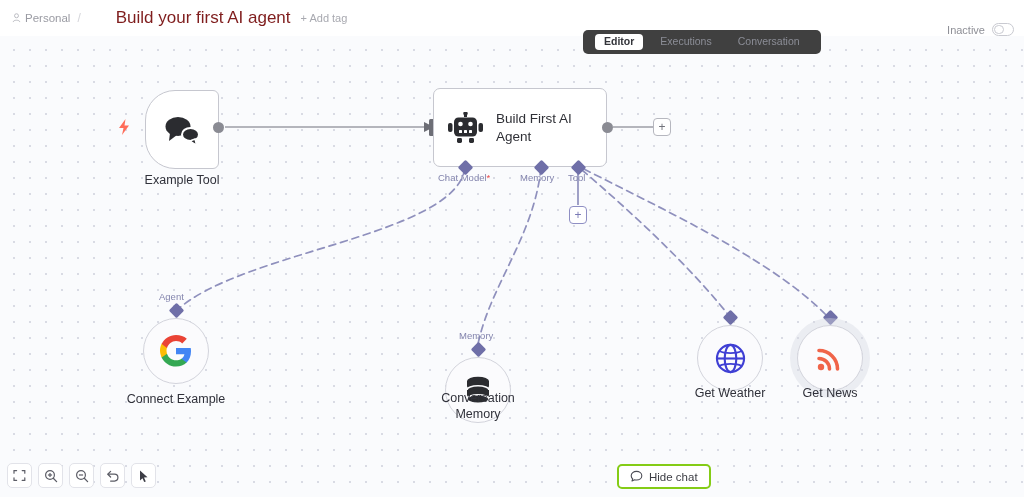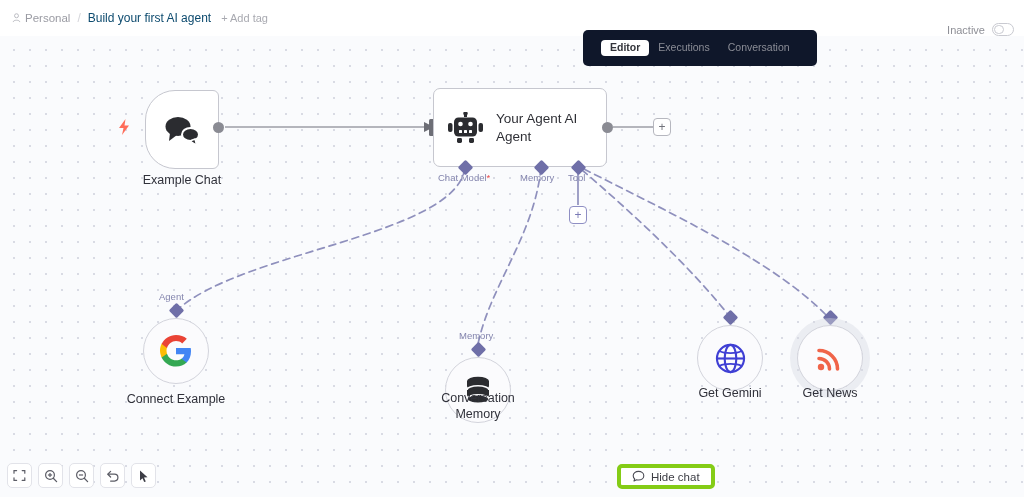--- a/index.html
+++ b/index.html
@@ -20,21 +20,21 @@
     z-index: 40;
   }
   .breadcrumb {
     display: flex; align-items: center;
     padding-left: 12px; gap: 6px;
     font-size: 11.5px;
   }
   .bc-personal { display: flex; align-items: center; gap: 4px; color: #9a9ba3; }
   .person-icon { width: 9px; height: 10px; display: block; }
   .bc-sep { color: #d4d5da; font-size: 12px; padding: 0 1px; }
-  .bc-title { color: #0c4a6e; font-size: 12px; }
+  .bc-title { color: #7f1d1d; font-size: 17px; margin-left: 28px; }
   .add-tag { color: #a8a9b0; font-size: 11px; margin-left: 4px; cursor: pointer; }
 
   .header-right {
     position: absolute; right: 10px; top: 0; height: 36px;
     display: flex; align-items: flex-end; gap: 7px;
   }
   .inactive-label { font-size: 11px; color: #8e8f96; }
   .toggle {
     width: 22px; height: 13px; border-radius: 7px;
     border: 1.3px solid #c9cad1; background: #ffffff;
@@ -43,22 +43,22 @@
   .toggle-knob {
     position: absolute; left: 1px; top: 0.6px;
     width: 9.5px; height: 9.5px; border-radius: 50%;
     background: #ffffff; border: 1.2px solid #c9cad1;
   }
 
   
   .tabs {
     position: absolute; left: 583px; top: 30px;
     height: 19px; display: flex; align-items: center;
-    background: #0f172a; border-radius: 5px;
-    padding: 18px; gap: 0px; z-index: 45;
+    background: #404040; border-radius: 5px;
+    padding: 12px; gap: 8px; z-index: 45;
   }
   .tab {
     font-size: 10.5px; color: #8b8d96;
     padding: 2px 9px 3px; border-radius: 4px;
     line-height: 1; cursor: pointer; white-space: nowrap;
   }
   .tab.active { background: #ffffff; color: #33343a; font-weight: 600; }
 
   
   .canvas {
@@ -171,21 +171,21 @@
     background: #ffffff;
     border: 1px solid #e2e3e9;
     border-radius: 5px;
     display: flex; align-items: center; justify-content: center;
     cursor: pointer;
   }
   .hide-chat {
     position: absolute; left: 617px; top: 464px;
     height: 25px; padding: 6px 11px;
     background: #ffffff;
-    border: 4px solid #84cc16;
+    border: 2px solid #84cc16;
     border-radius: 5px;
     display: flex; align-items: center; gap: 6px;
     font-size: 11.5px; color: #3c3d44;
     cursor: pointer; z-index: 50;
   }
 </style>
 </head>
 <body>
 
 <div id="app">
@@ -246,39 +246,39 @@
 
       <div class="node-trigger">
         <svg width="40" height="32" viewBox="0 0 40 32">
           <ellipse cx="16" cy="12.5" rx="12.5" ry="9.5" fill="#2b2c30"></ellipse>
           <polygon points="8,19 7,27 15,21" fill="#2b2c30"></polygon>
           <ellipse cx="28.5" cy="20.5" rx="8.5" ry="6.5" fill="#2b2c30" stroke="#ffffff" stroke-width="2"></ellipse>
           <polygon points="33,25 34.5,31 28,27" fill="#2b2c30" stroke="#ffffff" stroke-width="1.4"></polygon>
         </svg>
       </div>
       <div class="out-dot" style="left:213px; top:86px;"></div>
-      <div class="node-label" style="left:112px; top:136px; width:140px;">Example Chat</div>
+      <div class="node-label" style="left:112px; top:136px; width:140px;">Example Tool</div>
 
       <div class="in-bar" style="left:429px; top:83px;"></div>
       <div class="node-agent">
         <svg width="36" height="32" viewBox="0 0 36 32">
           <rect x="16" y="0" width="3" height="5" fill="#2b2c30"></rect>
           <circle cx="17.5" cy="1.5" r="2.2" fill="#2b2c30"></circle>
           <rect x="6" y="5.5" width="23" height="19" rx="4.5" fill="#2b2c30"></rect>
           <rect x="0" y="11" width="4.5" height="9" rx="2" fill="#2b2c30"></rect>
           <rect x="30.5" y="11" width="4.5" height="9" rx="2" fill="#2b2c30"></rect>
           <circle cx="12.5" cy="12" r="2.3" fill="#ffffff"></circle>
           <circle cx="22.5" cy="12" r="2.3" fill="#ffffff"></circle>
           <rect x="11" y="18" width="3" height="3" rx="0.6" fill="#ffffff"></rect>
           <rect x="16" y="18" width="3" height="3" rx="0.6" fill="#ffffff"></rect>
           <rect x="21" y="18" width="3" height="3" rx="0.6" fill="#ffffff"></rect>
           <rect x="9" y="26" width="5" height="5" rx="1.4" fill="#2b2c30"></rect>
           <rect x="21" y="26" width="5" height="5" rx="1.4" fill="#2b2c30"></rect>
         </svg>
-        <div class="agent-title">Your Agent AI Agent</div>
+        <div class="agent-title">Build First AI Agent</div>
       </div>
       <div class="out-dot" style="left:602px; top:86px;"></div>
       <div class="plus-btn plus-gray" style="left:653px; top:82px;">+</div>
 
       <div class="diamond" style="left:460px; top:126px;"></div>
       <div class="port-label" style="left:438px; top:136px;"><span>Chat Model</span><span class="req-star">*</span></div>
 
       <div class="diamond" style="left:536px; top:126px;"></div>
       <div class="port-label" style="left:520px; top:136px;">Memory</div>
 
@@ -316,21 +316,21 @@
       <div class="diamond" style="left:725px; top:276px;"></div>
       <div class="node-circle" style="left:697px; top:289px;">
         <svg width="31" height="31" viewBox="0 0 32 32">
           <circle cx="16" cy="16" r="14" fill="none" stroke="#3f3fd4" stroke-width="2.2"></circle>
           <ellipse cx="16" cy="16" rx="6" ry="14" fill="none" stroke="#3f3fd4" stroke-width="2.2"></ellipse>
           <line x1="2" y1="16" x2="30" y2="16" stroke="#3f3fd4" stroke-width="2.2"></line>
           <path d="M5 8.5 C9.5 11 22.5 11 27 8.5" fill="none" stroke="#3f3fd4" stroke-width="1.9"></path>
           <path d="M5 23.5 C9.5 21 22.5 21 27 23.5" fill="none" stroke="#3f3fd4" stroke-width="1.9"></path>
         </svg>
       </div>
-      <div class="node-label" style="left:660px; top:349px; width:140px;">Get Gemini</div>
+      <div class="node-label" style="left:660px; top:349px; width:140px;">Get Weather</div>
 
       <div class="diamond" style="left:825px; top:276px;"></div>
       <div class="node-circle selected" style="left:797px; top:289px;">
         <svg width="28" height="28" viewBox="0 0 28 28">
           <circle cx="5" cy="23" r="3.2" fill="#f06449"></circle>
           <path d="M3 14.5 A10.5 10.5 0 0 1 13.5 25" fill="none" stroke="#f06449" stroke-width="3.6" stroke-linecap="round"></path>
           <path d="M3 6.5 A18.5 18.5 0 0 1 21.5 25" fill="none" stroke="#f06449" stroke-width="3.6" stroke-linecap="round"></path>
         </svg>
       </div>
       <div class="node-label" style="left:760px; top:349px; width:140px;">Get News</div>

